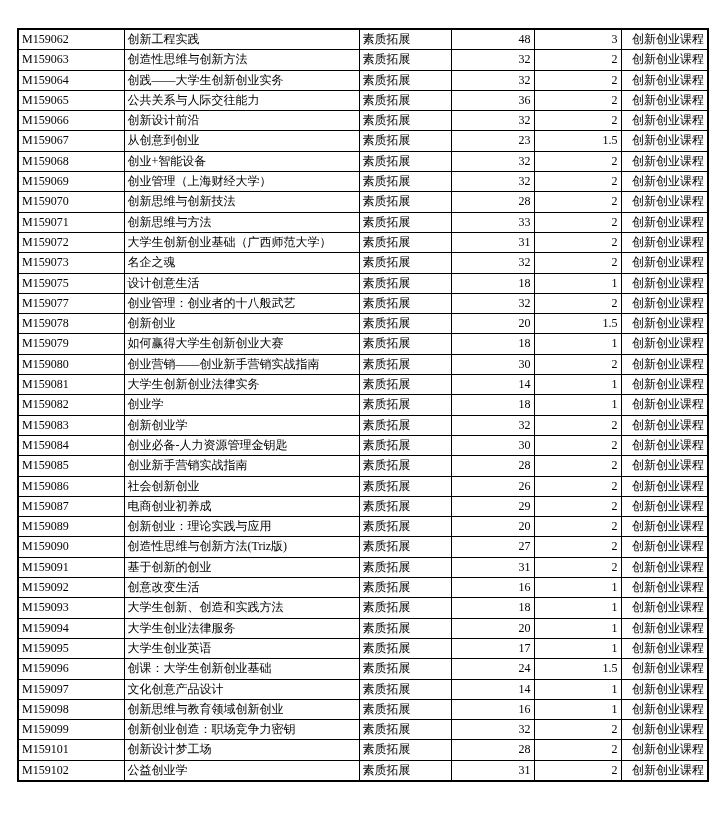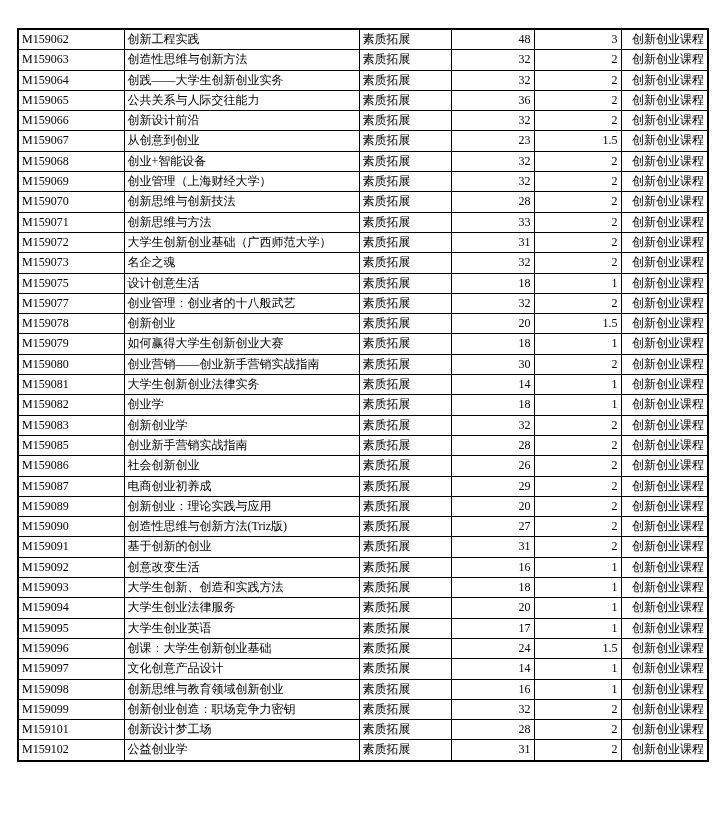--- a/index.html
+++ b/index.html
@@ -211,20 +211,28 @@
         </tr>
         <tr>
           <td class="col-code">M159083</td>
           <td class="col-name">创新创业学</td>
           <td class="col-category">素质拓展</td>
           <td class="col-hours">32</td>
           <td class="col-credits">2</td>
           <td class="col-type">创新创业课程</td>
         </tr>
         <tr>
+          <td class="col-code">M159084</td>
+          <td class="col-name">创业必备-人力资源管理金钥匙</td>
+          <td class="col-category">素质拓展</td>
+          <td class="col-hours">30</td>
+          <td class="col-credits">2</td>
+          <td class="col-type">创新创业课程</td>
+        </tr>
+        <tr>
           <td class="col-code">M159085</td>
           <td class="col-name">创业新手营销实战指南</td>
           <td class="col-category">素质拓展</td>
           <td class="col-hours">28</td>
           <td class="col-credits">2</td>
           <td class="col-type">创新创业课程</td>
         </tr>
         <tr>
           <td class="col-code">M159086</td>
           <td class="col-name">社会创新创业</td>

